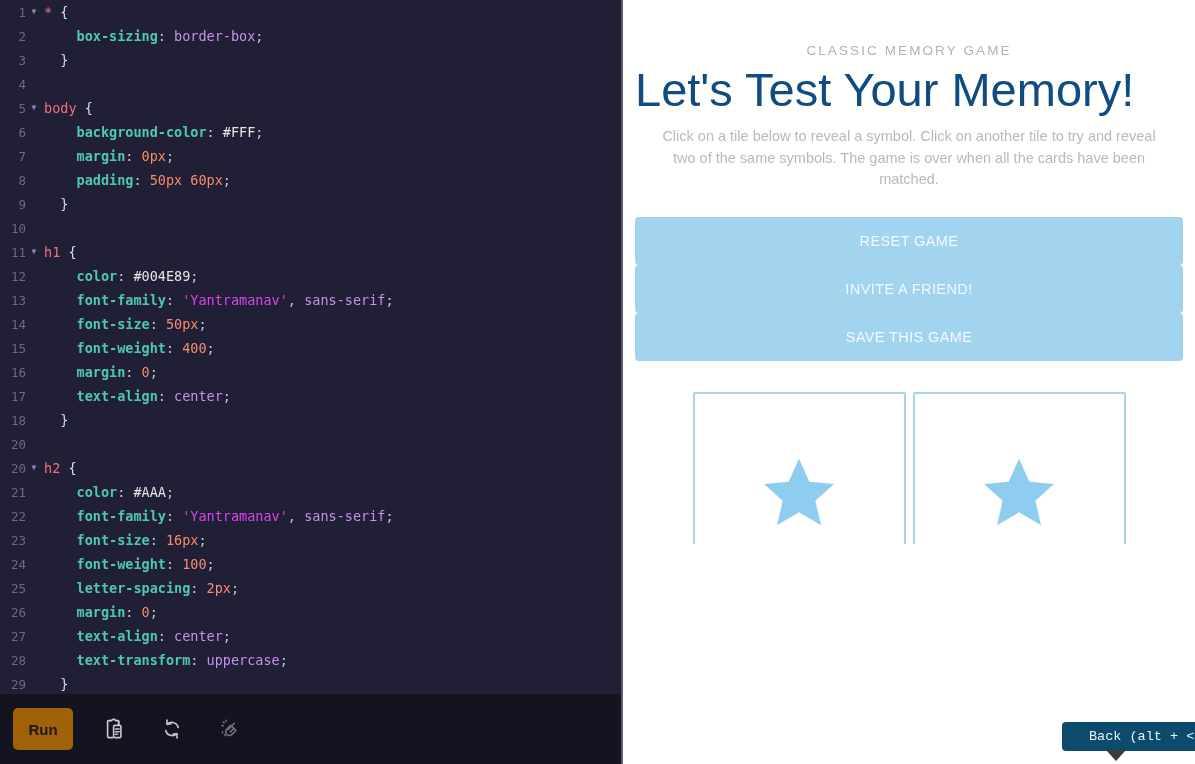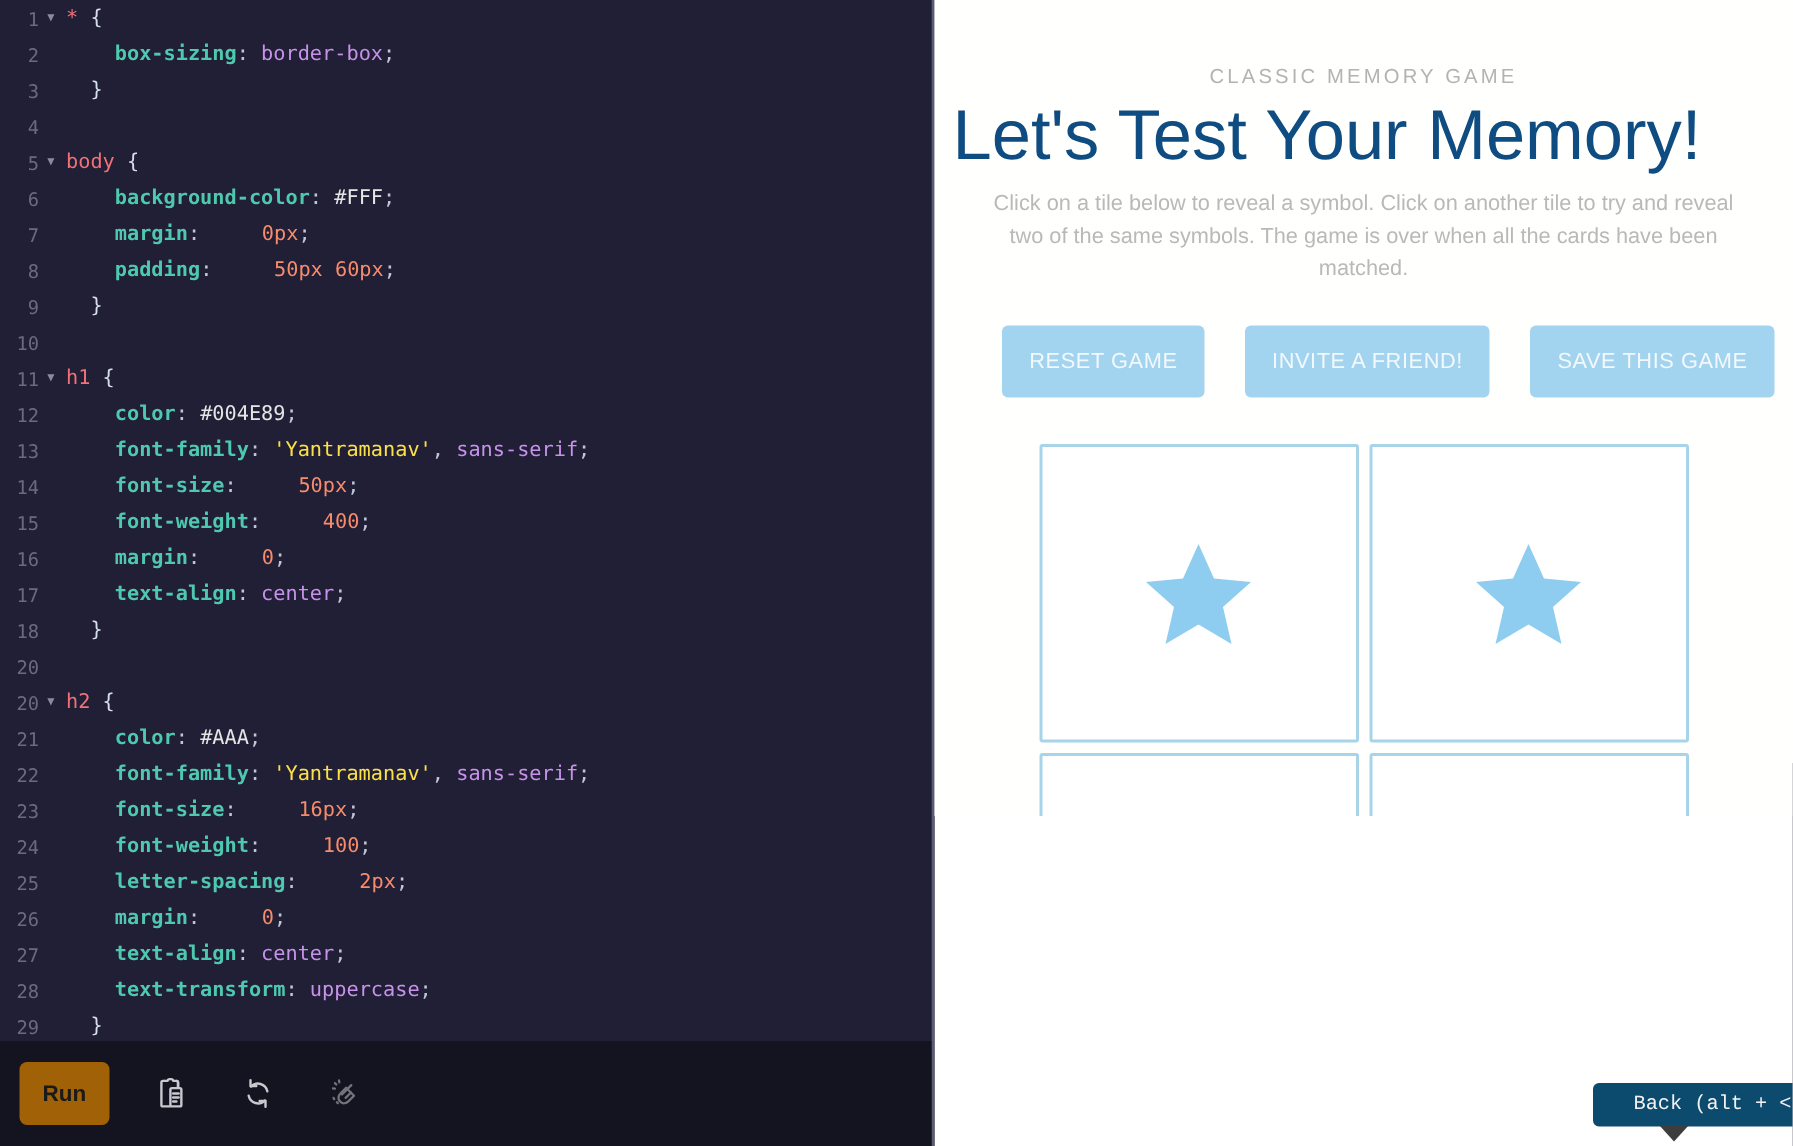--- a/index.html
+++ b/index.html
@@ -61,23 +61,23 @@
     flex: none;
     line-height: 24px;
   }
   .fold.empty { color: transparent; }
   .codetext { padding-left: 2px; }
 
   
   .t-sel   { color: #f07178; }
   .t-prop  { color: #4ec9b0; font-weight: bold; }
   .t-val   { color: #c792ea; }
-  .t-num   { color: #f78c6c; margin-left: 33px; }
+  .t-num   { color: #f78c6c; }
   .t-hex   { color: #e5e5e5; text-align: center; }
-  .t-str   { color: #fde047; }
+  .t-str   { color: #d946ef; }
   .t-punc  { color: #bfc7d5; }
   .t-brace { color: #d6deeb; }
 
   
   #editor-toolbar {
     position: absolute;
     left: 0;
     bottom: 0;
     width: 621px;
     height: 70px;
@@ -148,22 +148,22 @@
     text-align: center;
     color: #b9b9b9;
     font-size: 14.5px;
     font-weight: 300;
     line-height: 1.5;
     font-family: "Liberation Sans", sans-serif;
   }
   #button-row {
     margin-top: 26px;
     display: flex;
-    justify-content: flex-end;
-    gap: 27px;
+    justify-content: center;
+    flex-direction: column;
   }
   .game-button {
     background: #a3d4ef;
     border: none;
     border-radius: 4px;
     color: #f2f8fc;
     font-size: 14.5px;
     letter-spacing: 0.4px;
     font-family: "Liberation Sans", sans-serif;
     padding: 16px 18px;

